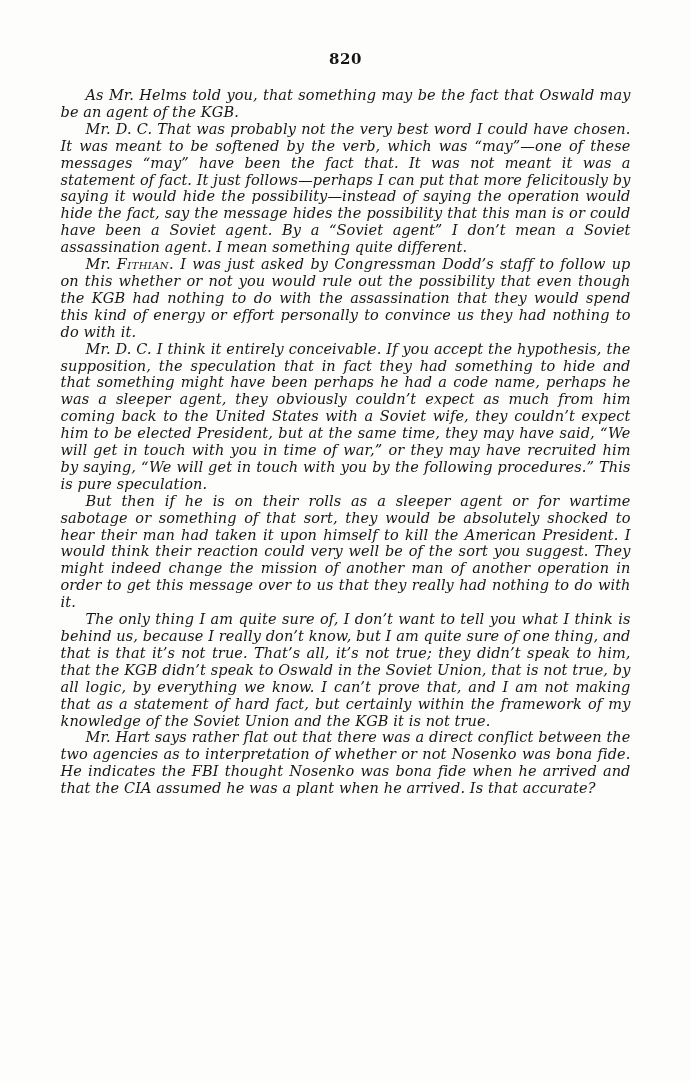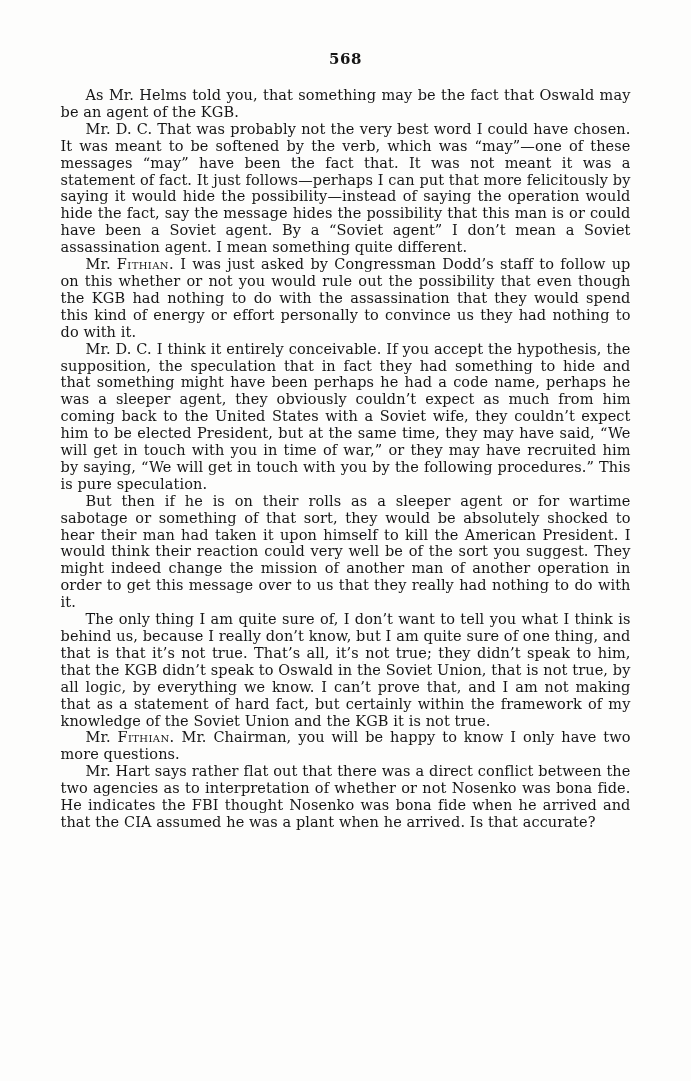--- a/index.html
+++ b/index.html
@@ -26,39 +26,39 @@
     letter-spacing: 0.5px;
     line-height: 18px;
   }
   .page-body {
     width: 570px;
     margin: 19px auto 0 auto;
     font-size: 14.5px;
     line-height: 16.9px;
     text-align: justify;
     letter-spacing: 0.1px;
+    font-style: italic;
   }
   .page-body p {
     margin: 0;
     padding: 0;
     text-indent: 25px;
   }
   .sc {
     font-variant-caps: small-caps;
     letter-spacing: 0.4px;
   }
 </style>
 </head>
 <body>
 
 <div class="page">
-  <div class="page-number">568</div>
+  <div class="page-number">820</div>
   <div class="page-body">
       <p>As Mr. Helms told you, that something may be the fact that Oswald may be an agent of the KGB.</p>
       <p><span>Mr. </span><span>D. C.</span> That was probably not the very best word I could have chosen. It was meant to be softened by the verb, which was “may”—one of these messages “may” have been the fact that. It was not meant it was a statement of fact. It just follows—perhaps I can put that more felicitously by saying it would hide the possibility—instead of saying the operation would hide the fact, say the message hides the possibility that this man is or could have been a Soviet agent. By a “Soviet agent” I don’t mean a Soviet assassination agent. I mean something quite different.</p>
       <p><span>Mr. </span><span class="sc">Fithian.</span> I was just asked by Congressman Dodd’s staff to follow up on this whether or not you would rule out the possibility that even though the KGB had nothing to do with the assassination that they would spend this kind of energy or effort personally to convince us they had nothing to do with it.</p>
       <p><span>Mr. </span><span>D. C.</span> I think it entirely conceivable. If you accept the hypothesis, the supposition, the speculation that in fact they had something to hide and that something might have been perhaps he had a code name, perhaps he was a sleeper agent, they obviously couldn’t expect as much from him coming back to the United States with a Soviet wife, they couldn’t expect him to be elected President, but at the same time, they may have said, “We will get in touch with you in time of war,” or they may have recruited him by saying, “We will get in touch with you by the following procedures.” This is pure speculation.</p>
       <p>But then if he is on their rolls as a sleeper agent or for wartime sabotage or something of that sort, they would be absolutely shocked to hear their man had taken it upon himself to kill the American President. I would think their reaction could very well be of the sort you suggest. They might indeed change the mission of another man of another operation in order to get this message over to us that they really had nothing to do with it.</p>
       <p>The only thing I am quite sure of, I don’t want to tell you what I think is behind us, because I really don’t know, but I am quite sure of one thing, and that is that it’s not true. That’s all, it’s not true; they didn’t speak to him, that the KGB didn’t speak to Oswald in the Soviet Union, that is not true, by all logic, by everything we know. I can’t prove that, and I am not making that as a statement of hard fact, but certainly within the framework of my knowledge of the Soviet Union and the KGB it is not true.</p>
-      <p><span>Mr. </span><span class="sc">Fithian.</span> Mr. Chairman, you will be happy to know I only have two more questions.</p>
       <p>Mr. Hart says rather flat out that there was a direct conflict between the two agencies as to interpretation of whether or not Nosenko was bona fide. He indicates the FBI thought Nosenko was bona fide when he arrived and that the CIA assumed he was a plant when he arrived. Is that accurate?</p>
     </div>
 </div>
 
 </body></html>

